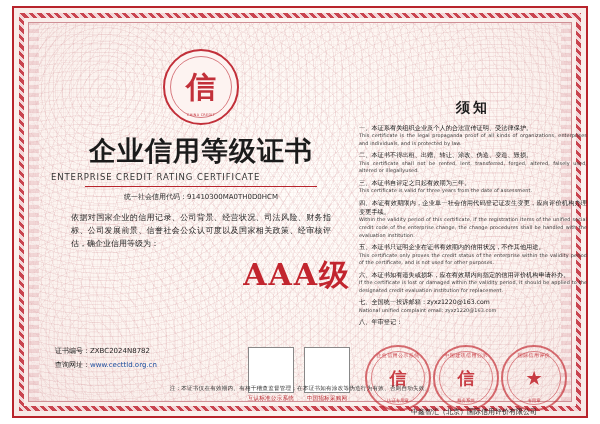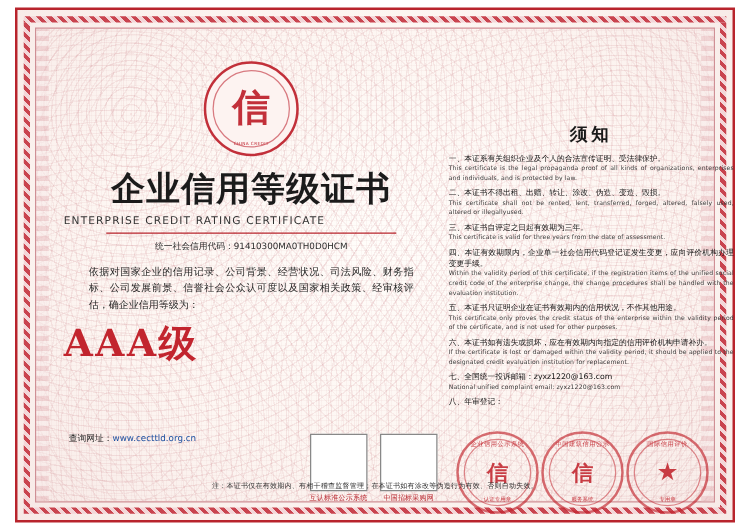--- a/index.html
+++ b/index.html
@@ -70,21 +70,21 @@
     margin-top:7px;text-align:center;font-size:13px;font-weight:bold;color:#1a1a1a;
     font-family:"DejaVu Serif","Liberation Serif",serif;
   }
   .credit-code{
     margin-top:5px;text-align:center;font-size:7px;color:#2a2a2a;
   }
   .desc{
     margin:9px 20px 0;font-size:8px;line-height:1.65;color:#1f1f1f;text-align:justify;
   }
   .grade{
-    margin-top:4px;text-align:left;
+    margin-top:4px;text-align:right;
     font-family:"DejaVu Serif","Liberation Serif",serif;
     font-size:30px;font-weight:bold;color:#c2252e;letter-spacing:2px;
   }
 
   
   .metarow{position:absolute;left:26px;top:322px;width:295px;display:flex;gap:8px;}
   .meta{flex:1;font-size:7px;line-height:1.95;color:#1f1f1f;}
   .meta .row{white-space:nowrap;}
   .meta .site{color:#1b4fa0;}
   .qrs{display:flex;gap:10px;padding-top:2px;}
@@ -167,20 +167,21 @@
       <div class="title-cn">企业信用等级证书</div>
       <div class="title-en">ENTERPRISE CREDIT RATING CERTIFICATE</div>
       <div class="title-rule"></div>
       <div class="credit-code">统一社会信用代码：91410300MA0TH0D0HCM</div>
       <div class="desc">依据对国家企业的信用记录、公司背景、经营状况、司法风险、财务指标、公司发展前景、信誉社会公众认可度以及国家相关政策、经审核评估，确企业信用等级为：</div>
       <div class="grade">AAA级</div>
     </div>
 
     <div class="metarow">
       <div class="meta">
+        <div class="row"><span>证书编号：</span><span>ZXBC2024N8782</span></div>
         <div class="row"><span>查询网址：</span><span class="site">www.cecttld.org.cn</span></div>
       </div>
       <div class="qrs">
         <div class="qrbox">
           <div class="qr"></div>
           <div class="qrlab">互认标准公示系统</div>
         </div>
         <div class="qrbox">
           <div class="qr b"></div>
           <div class="qrlab">中国招标采购网</div>
@@ -237,17 +238,18 @@
         <div class="s-top">中国建筑信用公示</div>
         <div class="s-ctr">信</div>
         <div class="s-bot">服务系统</div>
       </div>
       <div class="stamp" id="stamp3">
         <div class="s-ring"></div>
         <div class="s-top">国际信用评价</div>
         <div class="s-ctr star">★</div>
         <div class="s-bot">专用章</div>
       </div>
+      <div class="org">中鑫智汇（北京）国际信用评价有限公司</div>
     </div>
 
     <div class="footer">注：本证书仅在有效期内、有相干稽查监督管理；在本证书如有涂改等伪造行为有效、否则自动失效。</div>
   </div>
 </div>
 
 </body></html>

